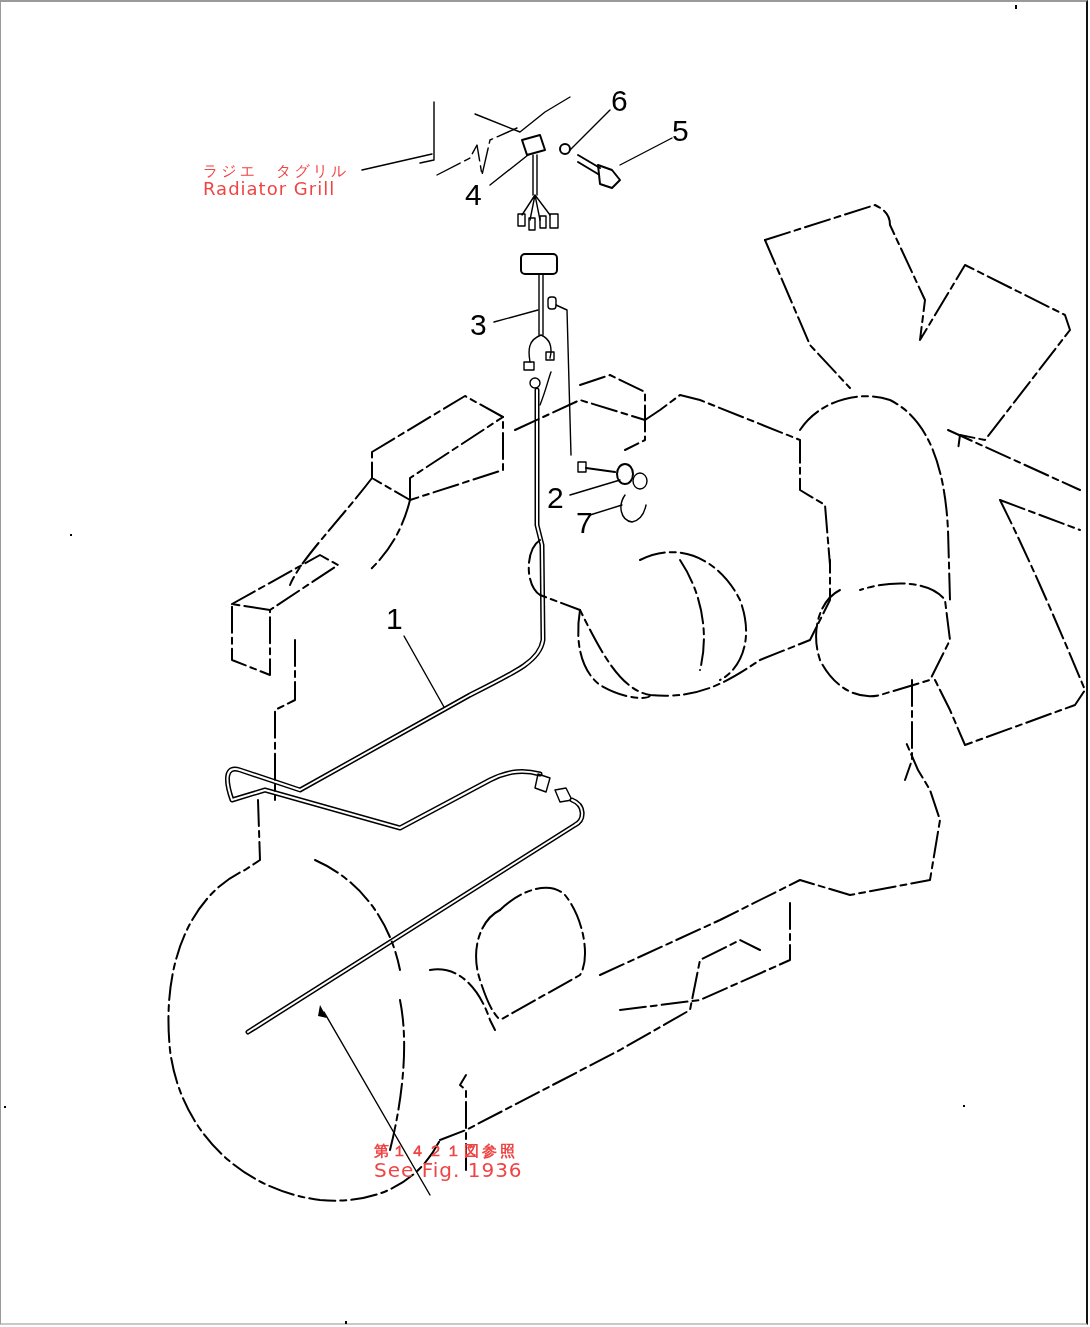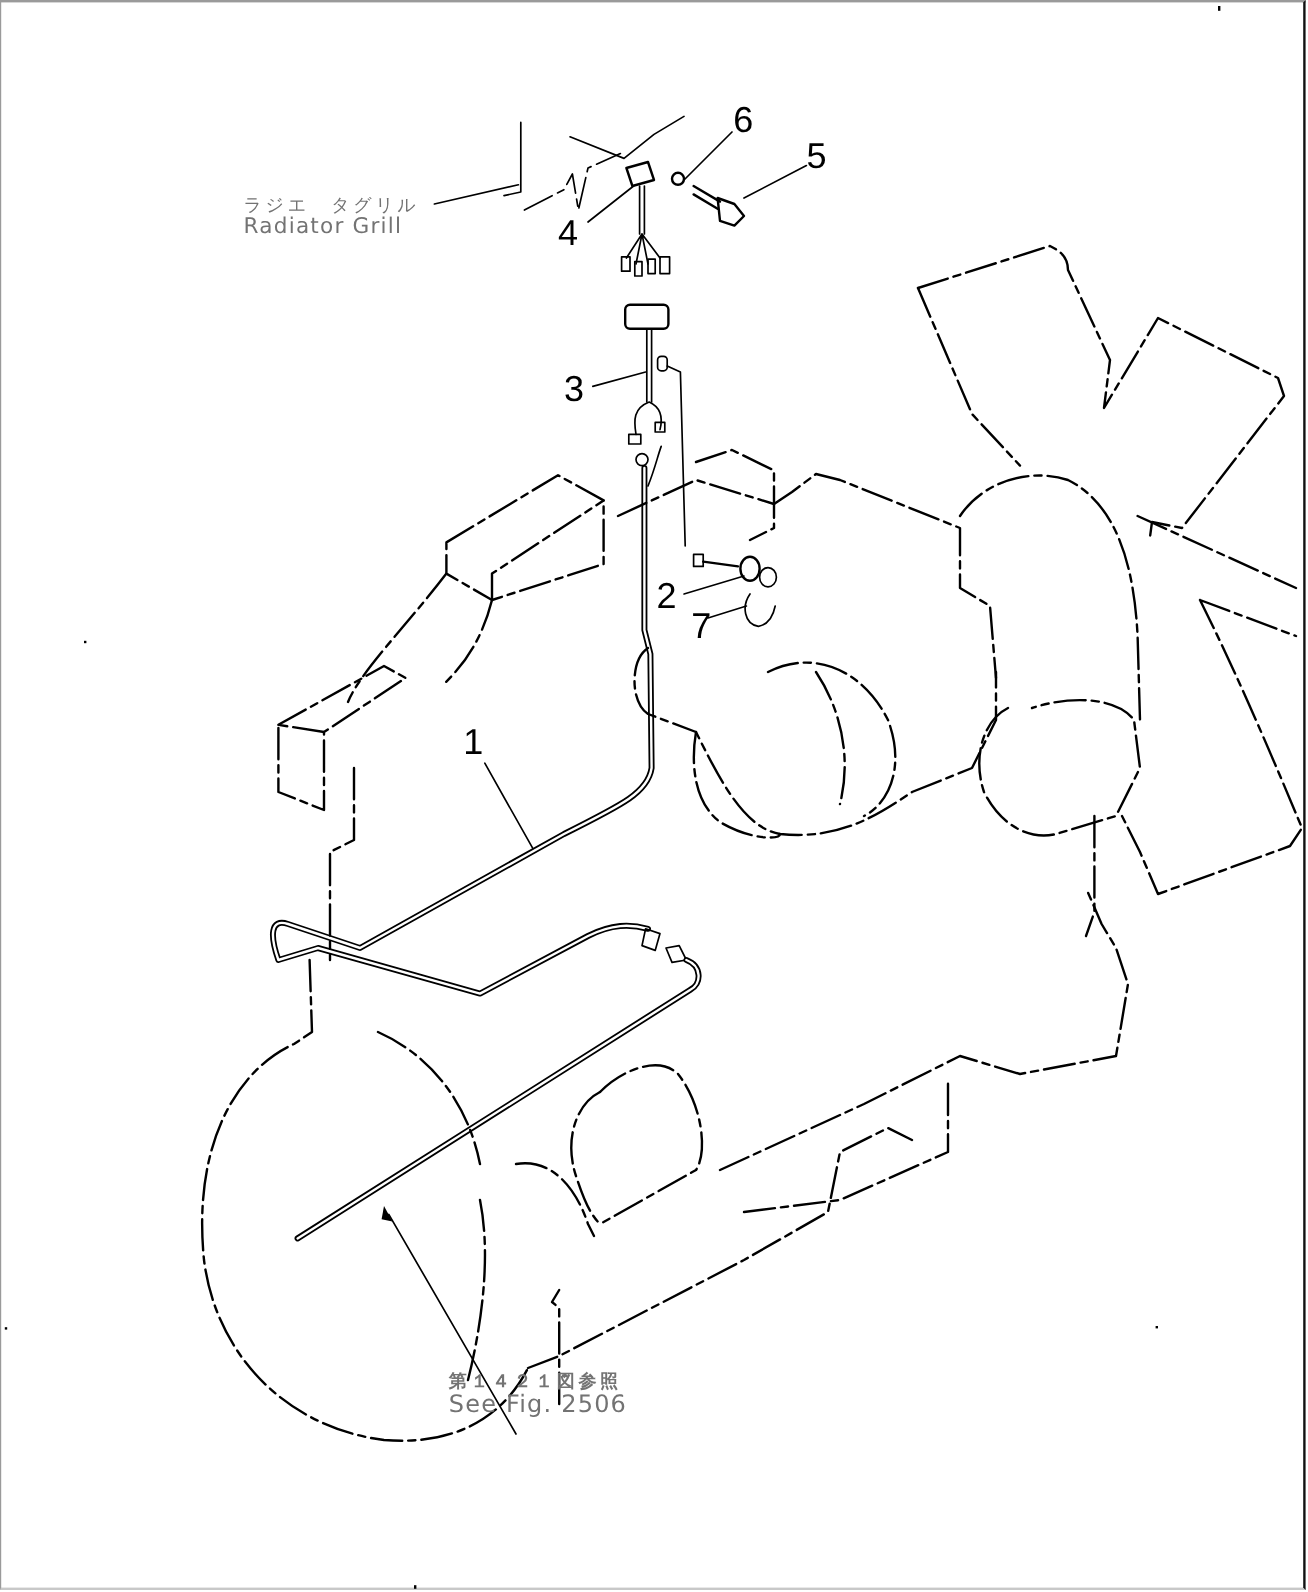--- a/index.html
+++ b/index.html
@@ -1,20 +1,20 @@
 <!DOCTYPE html>
 <html><head>
 <meta charset="utf-8">
 <style>
   html, body { margin: 0; padding: 0; background: #ffffff; }
   body { width: 1090px; height: 1327px; position: relative; overflow: hidden; font-family: "Liberation Sans", sans-serif; }
   .frame { position: absolute; left: 0; top: 0; width: 1088px; height: 1325px; border-top: 2px solid #9a9a9a; border-left: 1px solid #9a9a9a; border-right: 2px solid #111; border-bottom: 2px solid #c8c8c8; box-sizing: border-box; }
   svg.drawing { position: absolute; left: 0; top: 0; }
   .callout { position: absolute; font-family: "Liberation Sans", sans-serif; font-size: 30px; color: #000; line-height: 1; }
-  .label { position: absolute; color: #737373; line-height: 1.05; font-family: "DejaVu Sans", sans-serif; }
+  .label { position: absolute; color: #ef4444; line-height: 1.05; font-family: "DejaVu Sans", sans-serif; }
   .label .jp { font-size: 15px; letter-spacing: 3px; display: block; }
   .label .en { font-size: 18px; letter-spacing: 1px; display: block; font-weight: normal; }
   .ln { fill: none; stroke: #000; stroke-width: 2; stroke-linecap: round; stroke-linejoin: round; }
   .dash { stroke-dasharray: 26 5 6 5; }
   .thin { stroke-width: 1.4; }
   .wire { fill: none; stroke: #000; stroke-width: 5; stroke-linecap: round; stroke-linejoin: round; }
   .wire-in { fill: none; stroke: #fff; stroke-width: 2; stroke-linecap: round; stroke-linejoin: round; }
 </style>
 </head>
 <body>
@@ -150,14 +150,14 @@
 <div class="callout" style="left:611px;top:86px;">6</div>
 <div class="callout" style="left:576px;top:508px;">7</div>
 
 <div class="label" style="left:203px;top:164px;">
   <span class="jp">ラジエ　タグリル</span>
   <span class="en">Radiator Grill</span>
 </div>
 
 <div class="label" style="left:374px;top:1144px;">
   <span class="jp" style="font-weight:bold;">第１４２１図参照</span>
-  <span class="en" style="font-weight:normal;font-size:20px;">See Fig. 2506</span>
+  <span class="en" style="font-weight:normal;font-size:20px;">See Fig. 1936</span>
 </div>
 
 </body></html>

